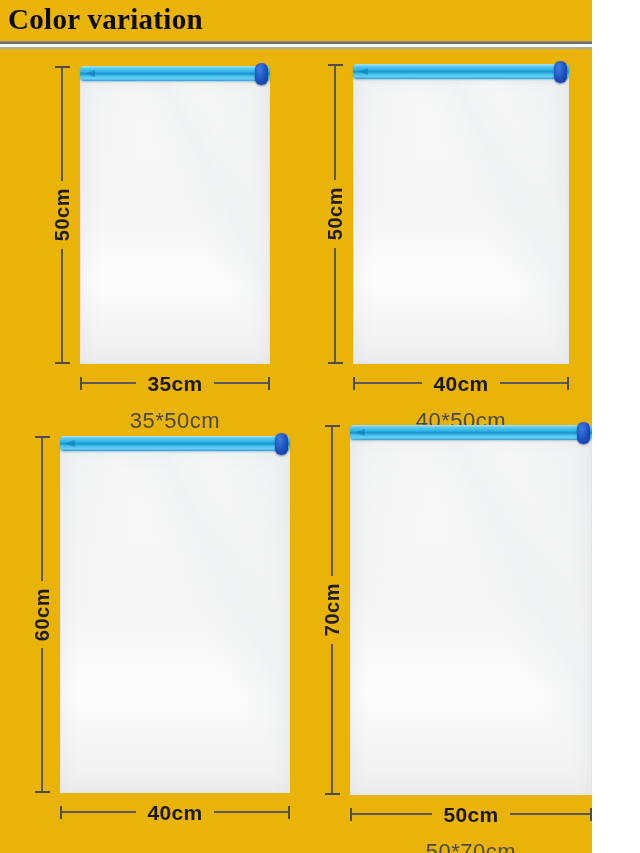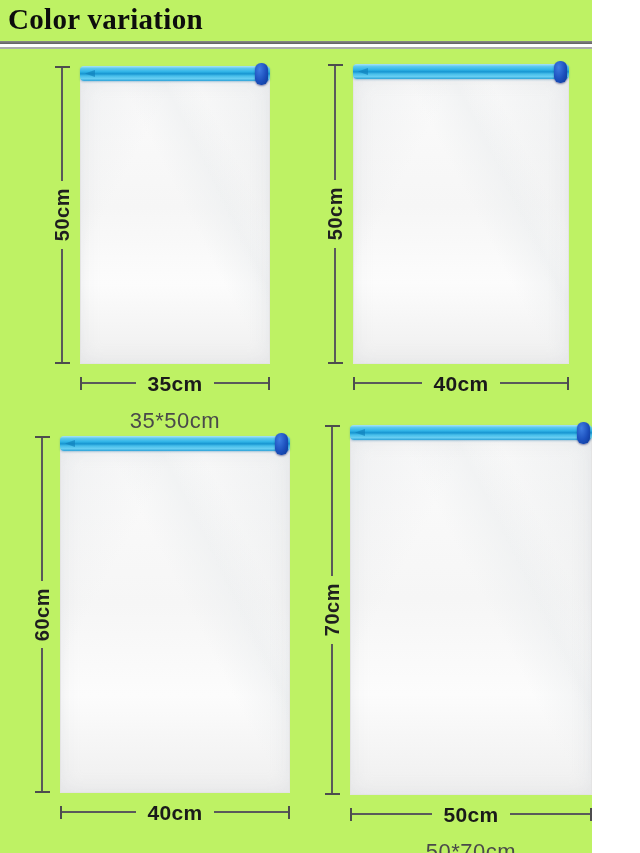--- a/index.html
+++ b/index.html
@@ -1,17 +1,17 @@
 <!DOCTYPE html>
 <html><head>
 <meta charset="utf-8">
 <style>
   html,body { margin:0; padding:0; background:#fff; }
   .canvas {
-    position:relative; width:592px; height:853px; background:#bef264;
+    position:relative; width:592px; height:853px; background:#eab308;
     font-family:"Liberation Sans", sans-serif; overflow:hidden;
   }
 
   
   .header { position:absolute; left:0; top:0; width:640px; }
   .page-title {
     font-family:"Liberation Serif", serif; font-weight:bold;
     font-size:29px; color:#0d0d0d; margin:3px 0 5px 8px; letter-spacing:.3px;
   }
   .rule-dark  { height:3px; background:linear-gradient(180deg,#8a8a8a,#5f5f5f); }
@@ -151,20 +151,21 @@
     </div>
     <div class="hdim-row">
       <div class="hdim">
         <span class="cap-v"></span>
         <span class="hline"></span>
         <span class="hlabel">40cm</span>
         <span class="hline"></span>
         <span class="cap-v"></span>
       </div>
     </div>
+    <div class="caption">40*50cm</div>
   </figure>
 
   <figure class="fig fig-2" style="margin:0">
     <div class="fig-main">
       <div class="vdim">
         <span class="cap-h"></span>
         <span class="vline"></span>
         <span class="vlabel">60cm</span>
         <span class="vline"></span>
         <span class="cap-h"></span>

